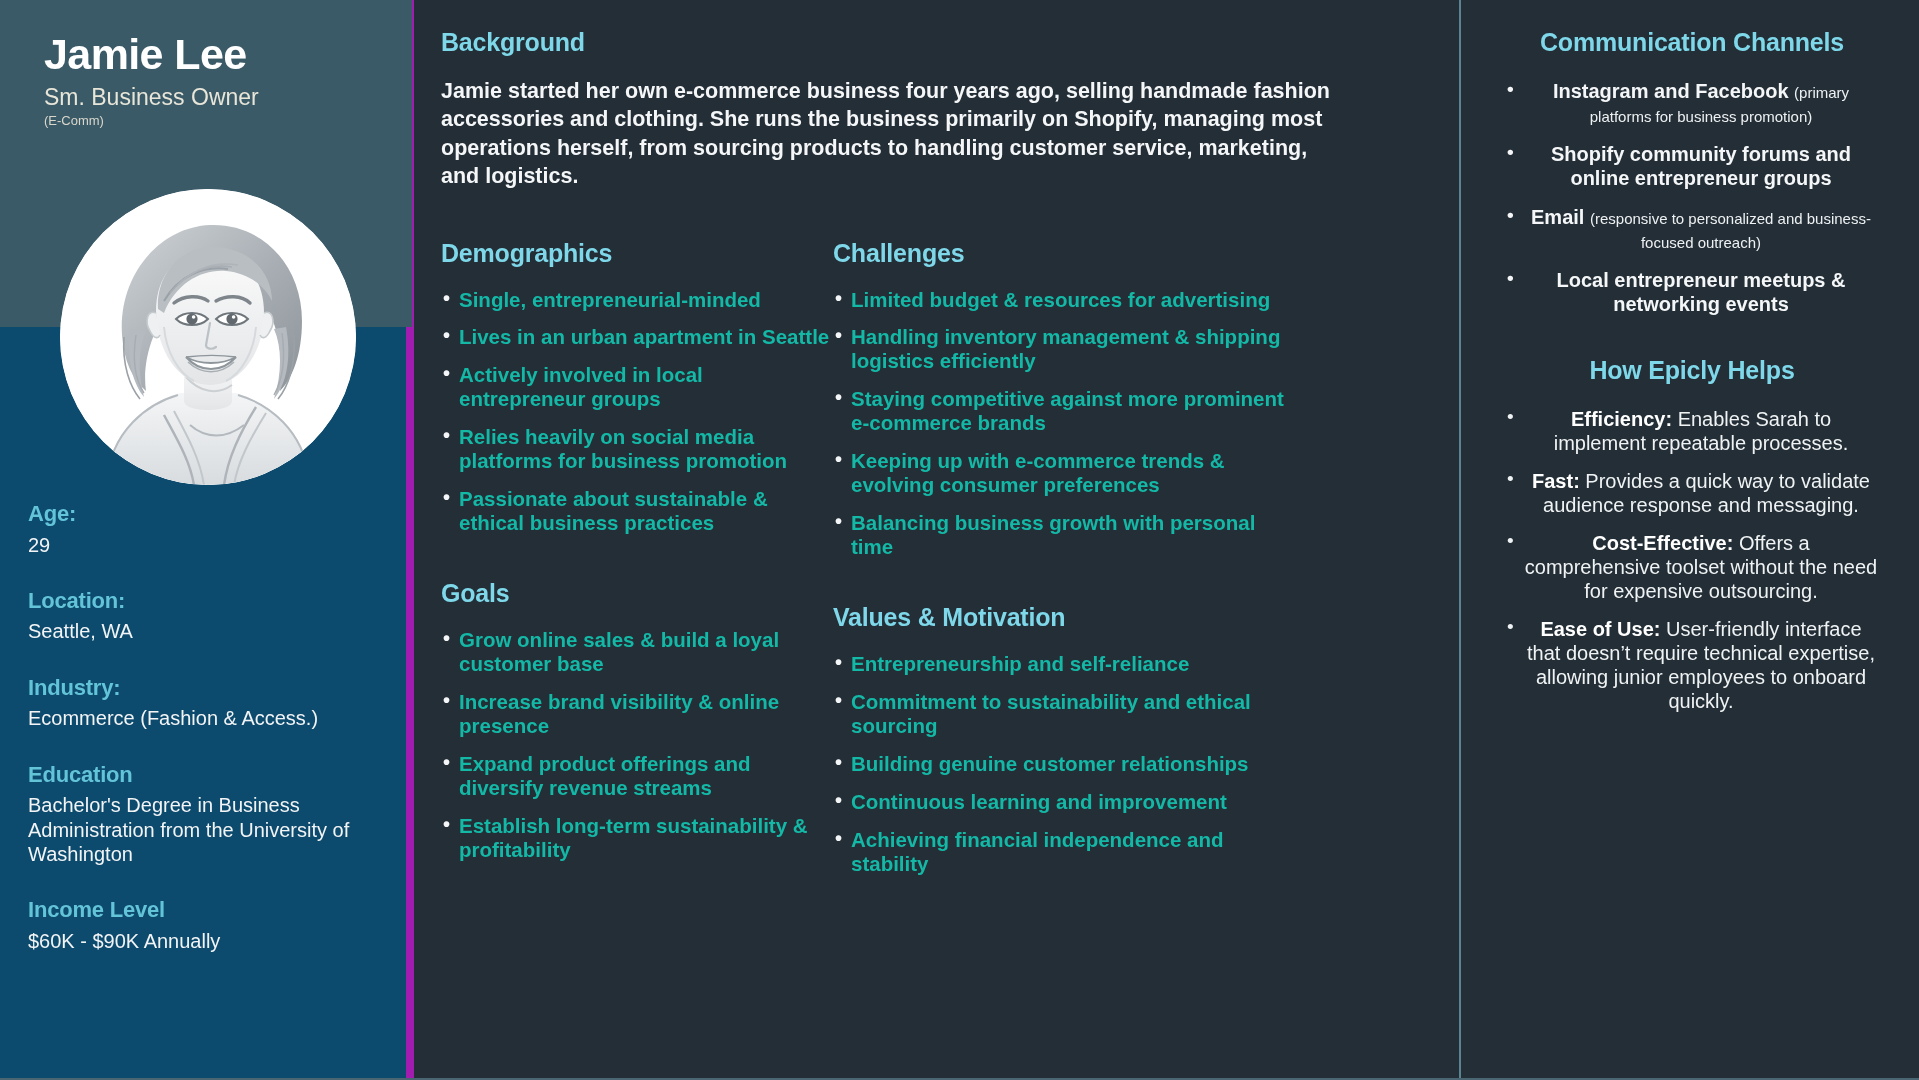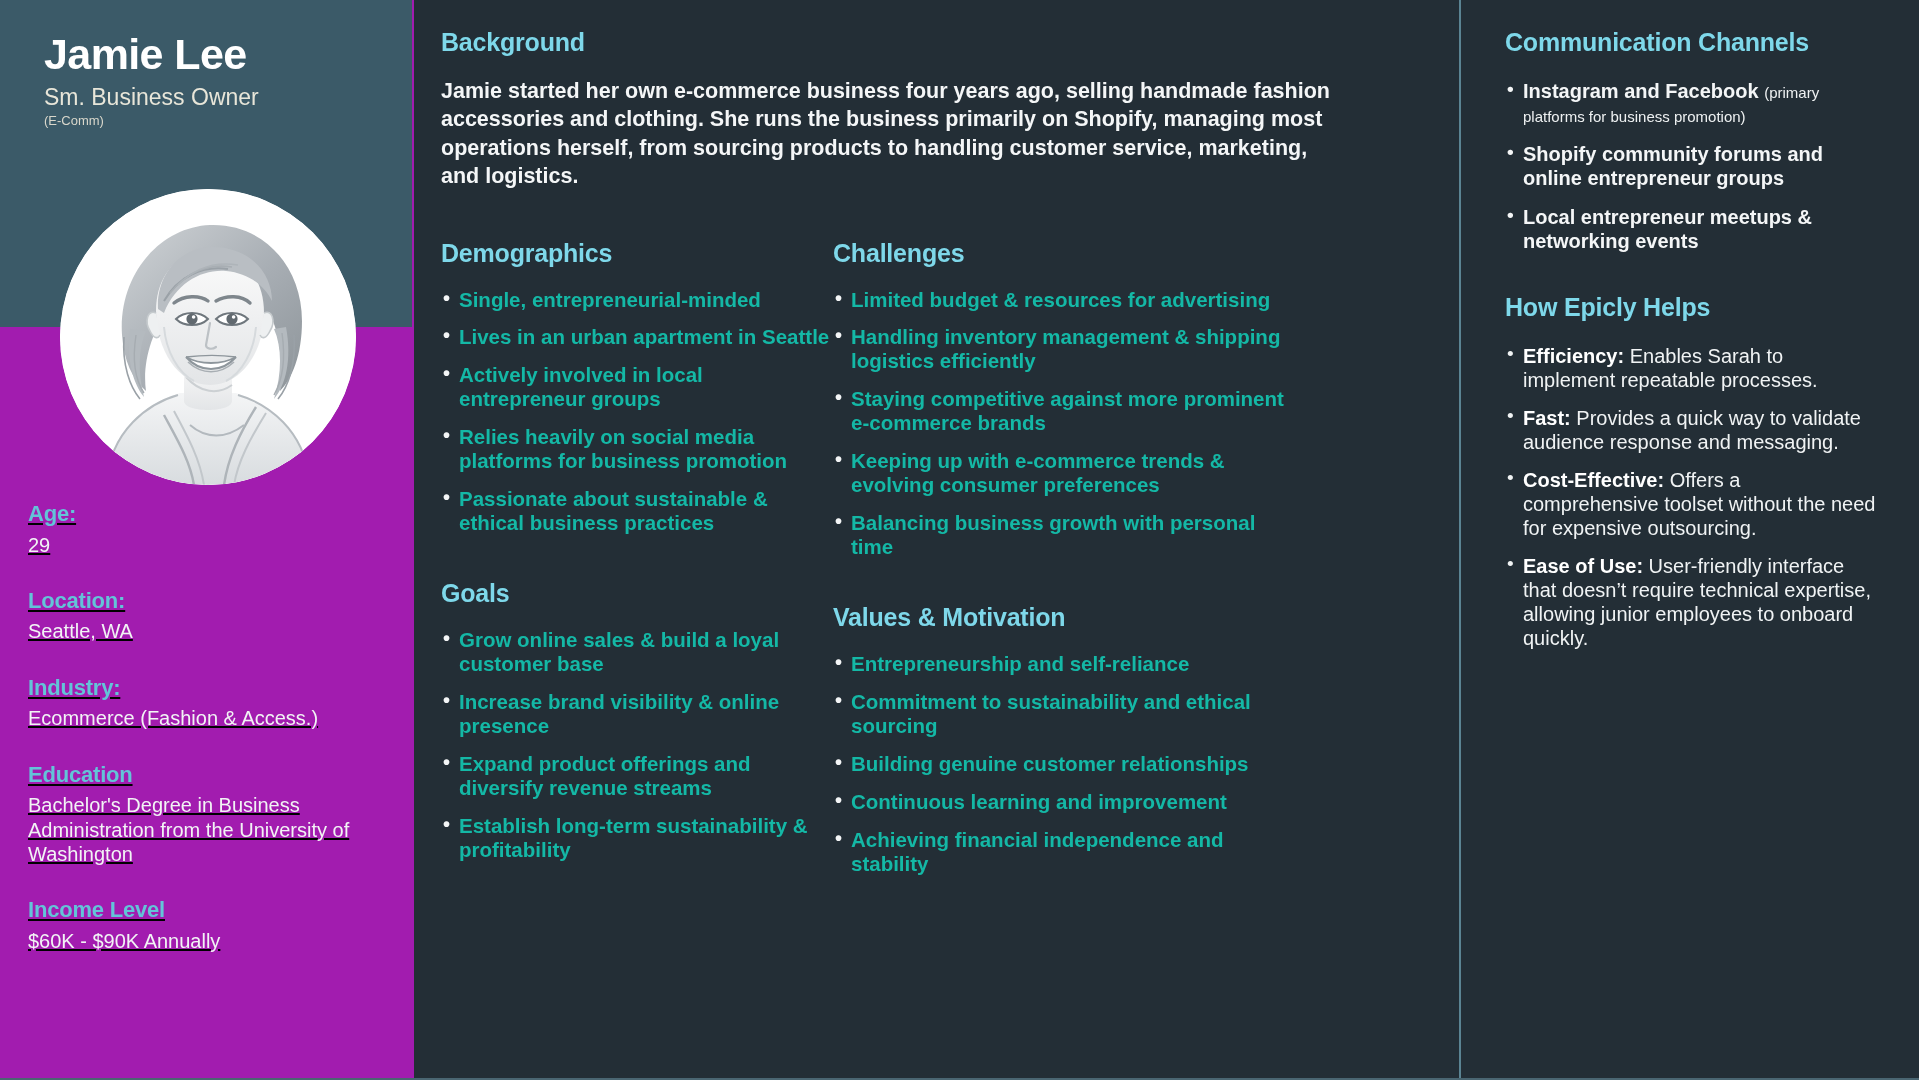--- a/index.html
+++ b/index.html
@@ -21,21 +21,21 @@
     box-sizing: border-box;
     border-bottom: 2px solid #4a6672;
   }
 
   
   .sidebar {
     position: absolute;
     left: 0; top: 0;
     width: 414px;
     height: 1080px;
-    background: #a21caf;
+    background: #0c4a6e;
     border-right: 8px solid #a21caf;
     box-sizing: border-box;
   }
   .sidebar-header-band {
     position: absolute;
     left: 0; top: 0;
     width: 412px;
     height: 327px;
     background: #3b5a68;
   }
@@ -83,21 +83,21 @@
   }
   .avatar-wrap svg { display: block; width: 100%; height: 100%; }
 
   
   .fields {
     position: absolute;
     left: 28px;
     top: 500px;
     width: 356px;
   }
-  .field { margin-bottom: 30px; text-decoration: underline; }
+  .field { margin-bottom: 30px; }
   .field:last-child { margin-bottom: 0; }
   .field-label {
     font-size: 22px;
     font-weight: 700;
     color: #63c4d8;
     line-height: 1.25;
     margin: 0 0 5px 0;
     letter-spacing: -0.2px;
   }
   .field-value {
@@ -170,20 +170,21 @@
   .block-gap { height: 44px; }
 
   
   .right {
     position: absolute;
     left: 1461px; top: 0;
     width: 458px;
     height: 1080px;
     box-sizing: border-box;
     padding: 28px 40px 0 44px;
+    text-align: center;
   }
   ul.clist {
     list-style: none;
     margin: 0;
     padding: 0;
   }
   ul.clist li {
     position: relative;
     padding-left: 18px;
     font-size: 20px;
@@ -394,20 +395,21 @@
         </ul>
       </div>
     </div>
   </section>
 
   <section class="right">
     <h2 class="sec-title">Communication Channels</h2>
     <ul class="clist">
       <li><span>Instagram and Facebook</span> <span class="note">(primary platforms for business promotion)</span></li>
       <li><span>Shopify community forums and online entrepreneur groups</span><span class="note"></span></li>
+      <li><span>Email</span> <span class="note">(responsive to personalized and business-focused outreach)</span></li>
       <li><span>Local entrepreneur meetups &amp; networking events</span><span class="note"></span></li>
     </ul>
 
     <h2 class="sec-title second">How Epicly Helps</h2>
     <ul class="hlist">
       <li><b>Efficiency:</b><span> Enables Sarah to implement repeatable processes.</span></li>
       <li><b>Fast:</b><span> Provides a quick way to validate audience response and messaging.</span></li>
       <li><b>Cost-Effective:</b><span> Offers a comprehensive toolset without the need for expensive outsourcing.</span></li>
       <li><b>Ease of Use:</b><span> User-friendly interface that doesn’t require technical expertise, allowing junior employees to onboard quickly.</span></li>
     </ul>

